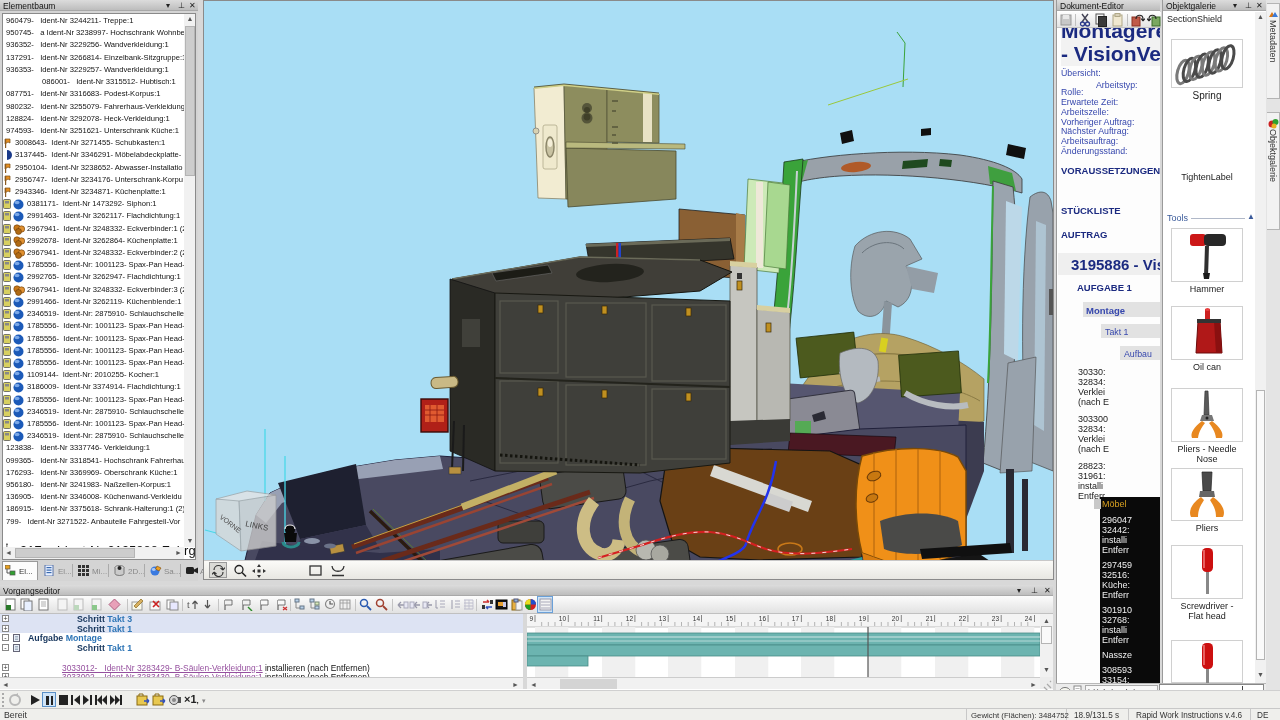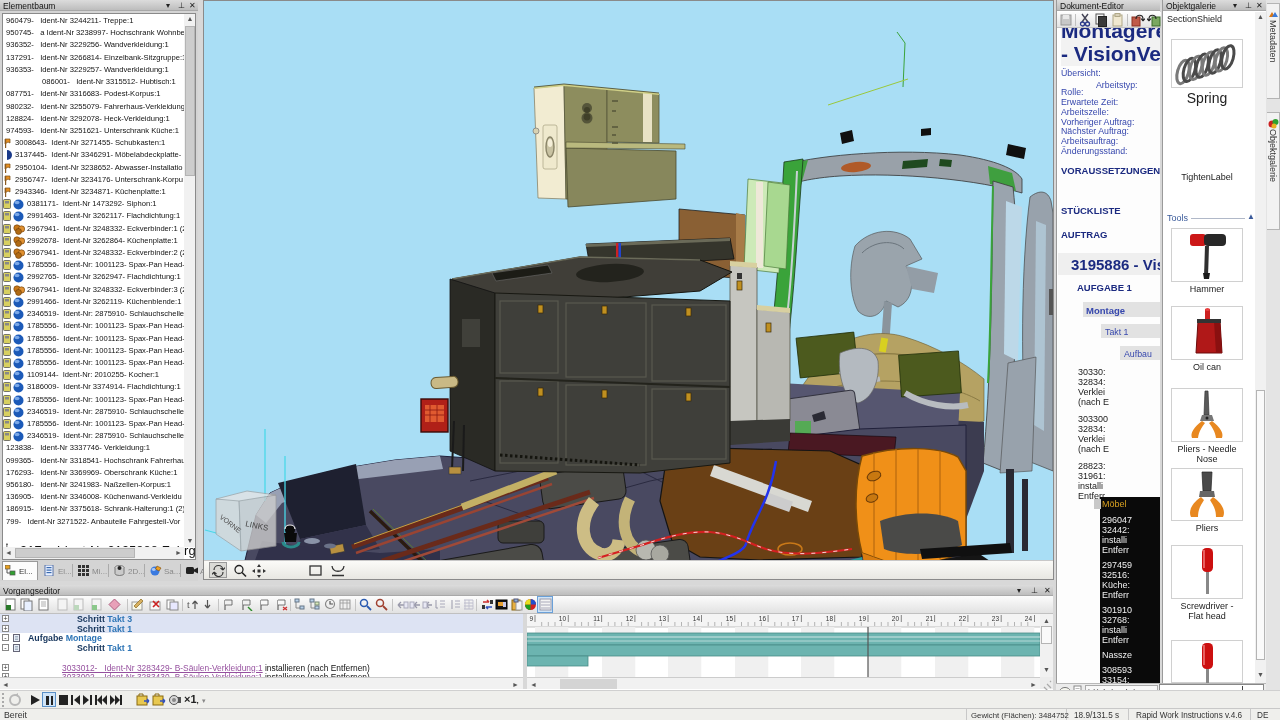--- a/index.html
+++ b/index.html
@@ -713,21 +713,21 @@
     <div class="abs" style="left:8px;top:39px;width:72px;height:49px;background:#fff;border:1px solid #d0d0d0;"><svg width="70" height="50" viewBox="0 0 70 50">
         <ellipse cx="11.0" cy="32.0" rx="5.5" ry="12" fill="none" stroke="#7a7a7a" stroke-width="3" transform="rotate(16 11.0 32.0)"></ellipse>
         <ellipse cx="17.4" cy="29.9" rx="5.5" ry="12" fill="none" stroke="#4a4a4a" stroke-width="3" transform="rotate(16 17.4 29.9)"></ellipse>
         <ellipse cx="23.8" cy="27.8" rx="5.5" ry="12" fill="none" stroke="#7a7a7a" stroke-width="3" transform="rotate(16 23.8 27.8)"></ellipse>
         <ellipse cx="30.200000000000003" cy="25.7" rx="5.5" ry="12" fill="none" stroke="#4a4a4a" stroke-width="3" transform="rotate(16 30.200000000000003 25.7)"></ellipse>
         <ellipse cx="36.6" cy="23.6" rx="5.5" ry="12" fill="none" stroke="#7a7a7a" stroke-width="3" transform="rotate(16 36.6 23.6)"></ellipse>
         <ellipse cx="43.0" cy="21.5" rx="5.5" ry="12" fill="none" stroke="#4a4a4a" stroke-width="3" transform="rotate(16 43.0 21.5)"></ellipse>
         <ellipse cx="49.400000000000006" cy="19.4" rx="5.5" ry="12" fill="none" stroke="#7a7a7a" stroke-width="3" transform="rotate(16 49.400000000000006 19.4)"></ellipse>
         <ellipse cx="55.800000000000004" cy="17.299999999999997" rx="5.5" ry="12" fill="none" stroke="#4a4a4a" stroke-width="3" transform="rotate(16 55.800000000000004 17.299999999999997)"></ellipse>
       </svg></div>
-    <div class="abs" style="left:0;top:90px;width:88px;text-align:center;font-size:14px;color:#222;">Spring</div>
+    <div class="abs" style="left:0;top:90px;width:88px;text-align:center;font-size:10px;color:#222;">Spring</div>
     <div class="abs" style="left:0;top:172px;width:88px;text-align:center;font-size:9px;color:#222;">TightenLabel</div>
     <div class="abs" style="left:4px;top:213px;font-size:9px;color:#3a5a9a;">Tools</div>
     <div class="abs" style="left:28px;top:218px;width:54px;height:1px;background:#b0b8c8;"></div>
     <div class="abs" style="left:84px;top:212px;font-size:8px;color:#3a5a9a;">▲</div>
     <div class="abs" style="left:8px;top:228px;width:72px;height:54px;background:#fff;border:1px solid #d0d0d0;"><svg width="70" height="52" viewBox="0 0 70 52">
         <rect x="18" y="5" width="16" height="12" rx="3" fill="#cc1818"></rect>
         <rect x="32" y="5" width="22" height="12" rx="4" fill="#282828"></rect>
         <path d="M33 17 L37 17 L36 48 L32 48 Z" fill="#303030"></path>
         <path d="M31 44 L38 44 L37 50 L32 50 Z" fill="#1a1a1a"></path>
       </svg></div>

